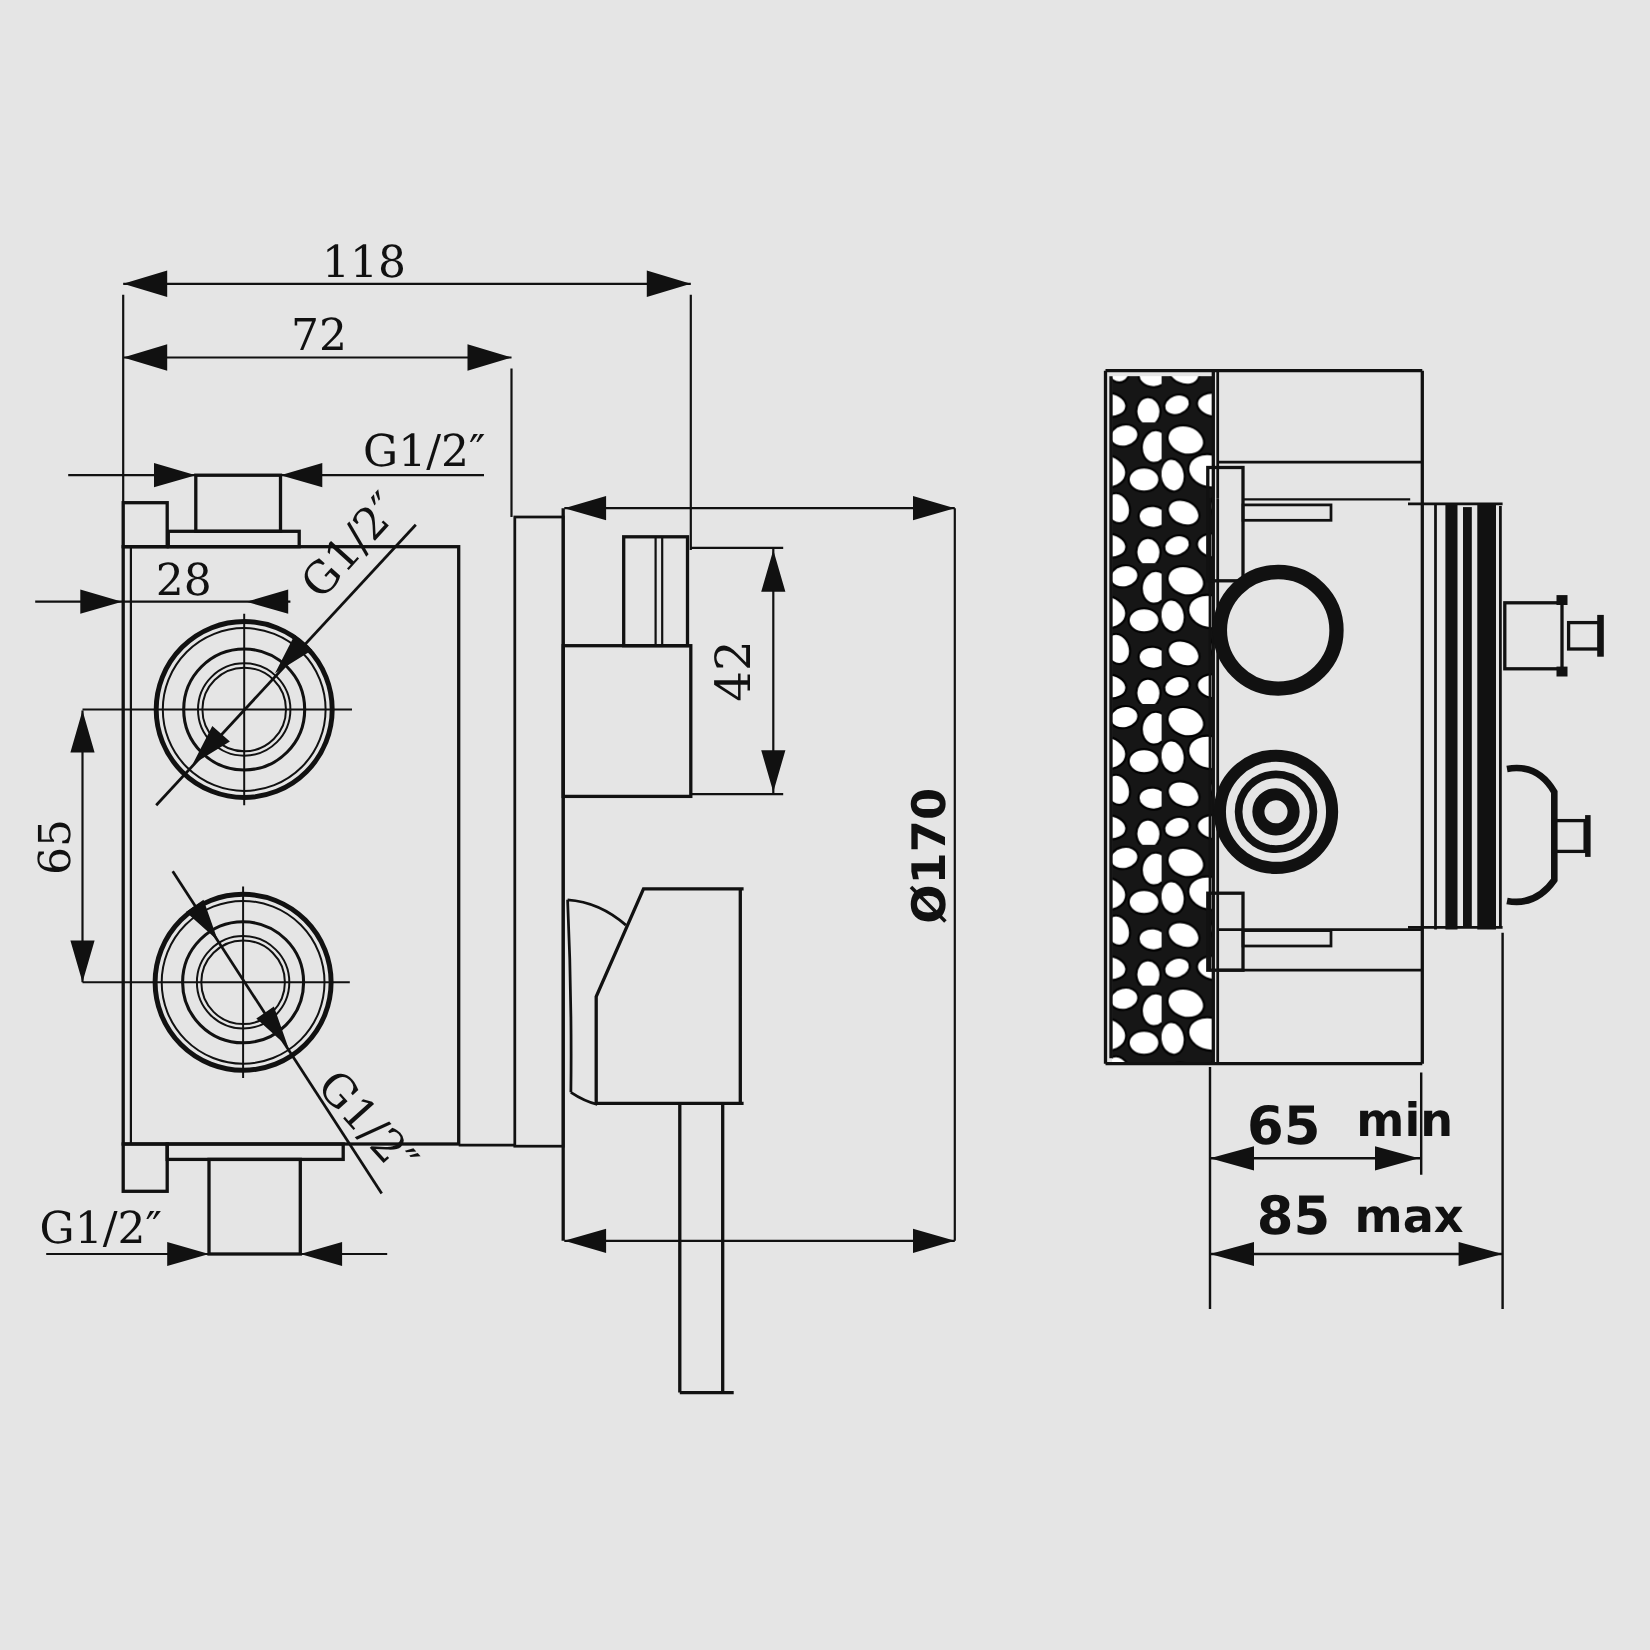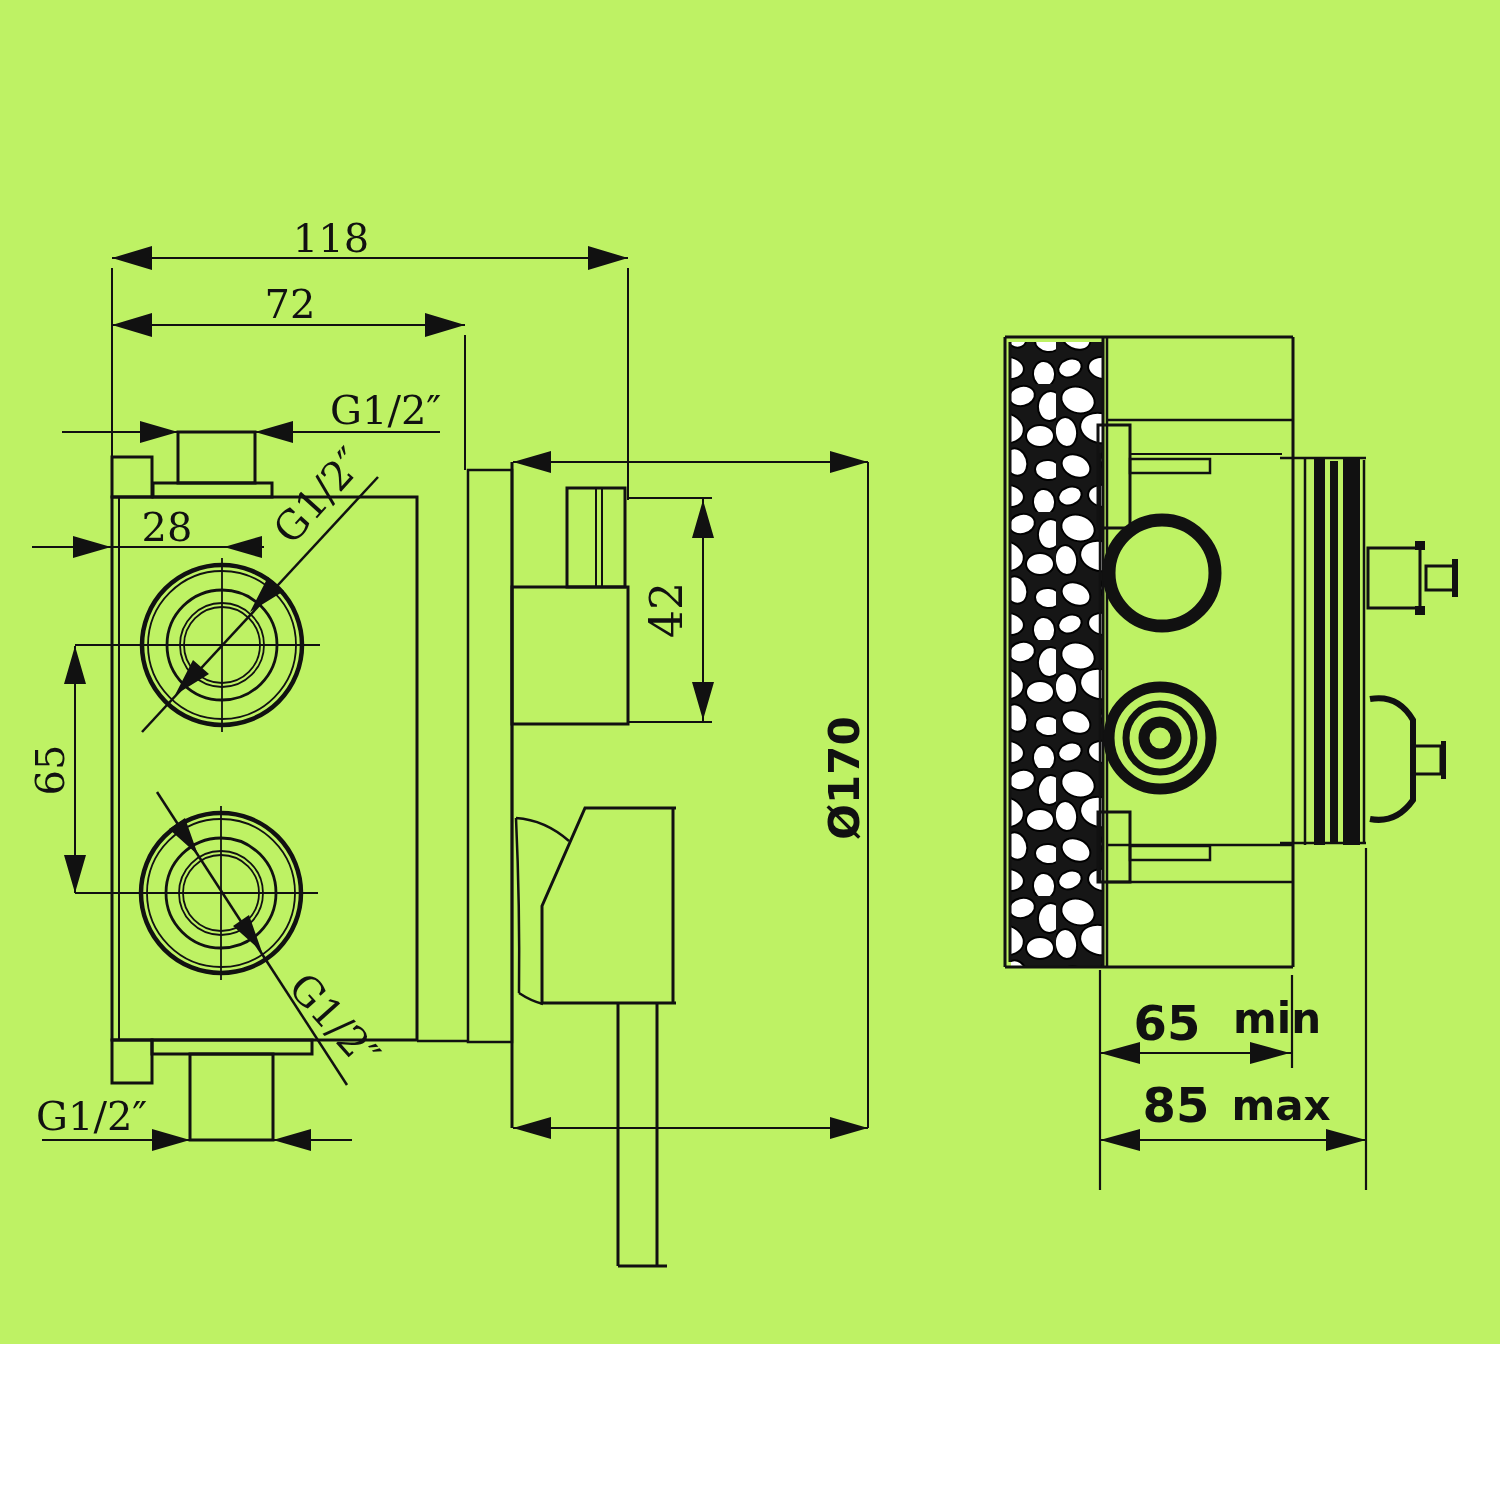--- a/index.html
+++ b/index.html
@@ -1,16 +1,16 @@
 <!DOCTYPE html>
 <html><head>
 <meta charset="utf-8">
 <style>
   html,body{margin:0;padding:0;background:#ffffff;}
-  .stage{position:relative;width:1500px;height:1344px;background:#bef264;overflow:hidden;
+  .stage{position:relative;width:1500px;height:1500px;background:#e5e5e5;overflow:hidden;
          font-family:"DejaVu Serif", serif;}
   svg{position:absolute;left:0;top:0;}
   text{fill:#111;}
   .dimtext{font-family:"DejaVu Serif", serif;font-size:40px;}
   .dimtext-lg{font-family:"DejaVu Serif", serif;font-size:44px;}
   .boldtext{font-family:"DejaVu Sans", sans-serif;font-weight:bold;font-size:48px;}
   .boldtext-sm{font-family:"DejaVu Sans", sans-serif;font-weight:bold;font-size:42px;}
 </style>
 </head>
 <body>

